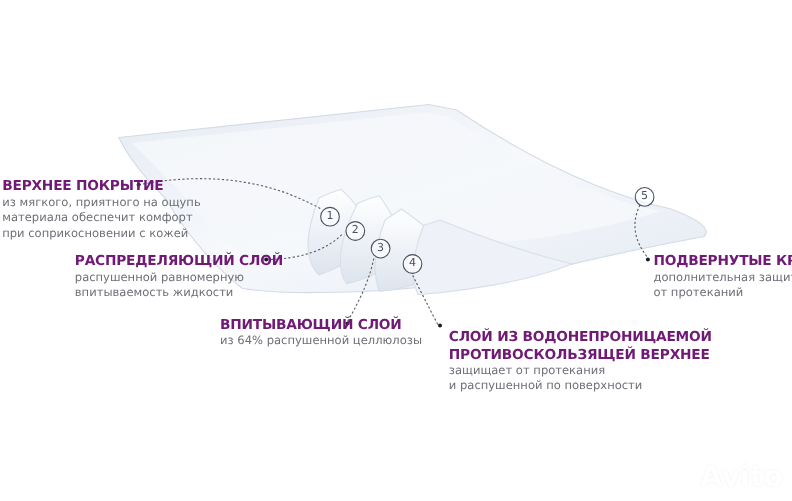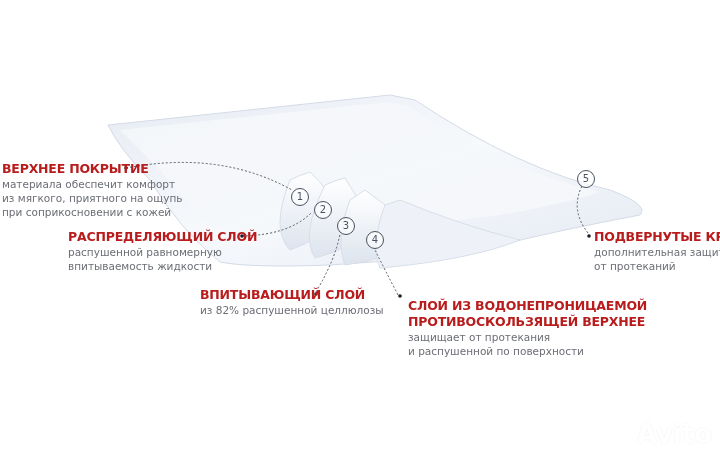--- a/index.html
+++ b/index.html
@@ -1,20 +1,20 @@
 <!DOCTYPE html>
 <html><head>
 <meta charset="utf-8">
 <style>
   html,body{margin:0;padding:0;}
   body{width:720px;height:455px;background:#ffffff;position:relative;overflow:hidden;font-family:"DejaVu Sans","Liberation Sans",sans-serif;}
   .stage{position:absolute;left:0;top:0;width:720px;height:455px;}
   svg.art{position:absolute;left:0;top:0;}
   .label{position:absolute;}
-  .title{font-weight:bold;color:#b91c1c;font-size:12.5px;letter-spacing:-0.2px;white-space:nowrap;line-height:16px;}
+  .title{font-weight:bold;color:#701a75;font-size:12.5px;letter-spacing:-0.2px;white-space:nowrap;line-height:16px;}
   .desc{color:#6b6e75;font-size:10.5px;line-height:14px;white-space:nowrap;}
   .num{position:absolute;width:16px;height:16px;border:1.2px solid #4a5260;border-radius:50%;font-size:10px;color:#4a5260;text-align:center;line-height:16px;background:rgba(255,255,255,0.6);}
   .watermark{position:absolute;right:8px;bottom:6px;color:#fff;font-size:26px;font-weight:bold;text-shadow:0 0 2px rgba(0,0,0,0.08);}
 </style>
 </head>
 <body>
 
 <div class="stage">
   <svg class="art" width="720" height="455" viewBox="0 0 720 455">
     <defs>
@@ -54,34 +54,34 @@
   </svg>
 
   <div class="num" style="left:291px;top:188px;">1</div>
   <div class="num" style="left:314px;top:201px;">2</div>
   <div class="num" style="left:337px;top:217px;">3</div>
   <div class="num" style="left:366px;top:231px;">4</div>
   <div class="num" style="left:577px;top:170px;">5</div>
 
   <div class="label" style="left:2px;top:161px;">
     <div class="title">ВЕРХНЕЕ ПОКРЫТИЕ</div>
+    <div class="desc">из мягкого, приятного на ощупь</div>
     <div class="desc">материала обеспечит комфорт</div>
-    <div class="desc">из мягкого, приятного на ощупь</div>
     <div class="desc">при соприкосновении с кожей</div>
   </div>
 
   <div class="label" style="left:68px;top:229px;">
     <div class="title">РАСПРЕДЕЛЯЮЩИЙ СЛОЙ</div>
     <div class="desc">распушенной равномерную</div>
     <div class="desc">впитываемость жидкости</div>
   </div>
 
   <div class="label" style="left:167px;top:287px;margin-left:33px;">
     <div class="title">ВПИТЫВАЮЩИЙ СЛОЙ</div>
-    <div class="desc">из 82% распушенной целлюлозы</div>
+    <div class="desc">из 64% распушенной целлюлозы</div>
   </div>
 
   <div class="label" style="left:408px;top:298px;">
     <div class="title">СЛОЙ ИЗ ВОДОНЕПРОНИЦАЕМОЙ</div>
     <div class="title">ПРОТИВОСКОЛЬЗЯЩЕЙ ВЕРХНЕЕ</div>
     <div class="desc">защищает от протекания</div>
     <div class="desc">и распушенной по поверхности</div>
   </div>
 
   <div class="label" style="left:594px;top:229px;">

